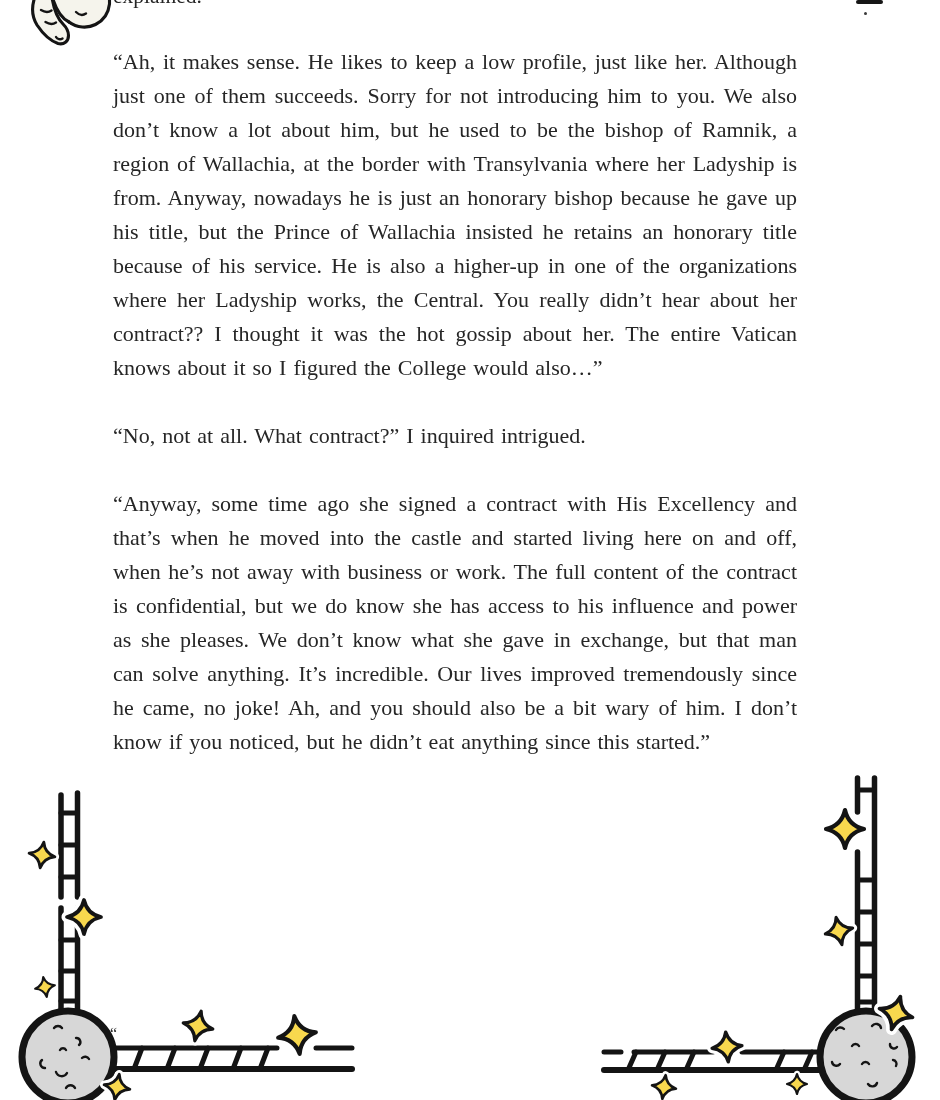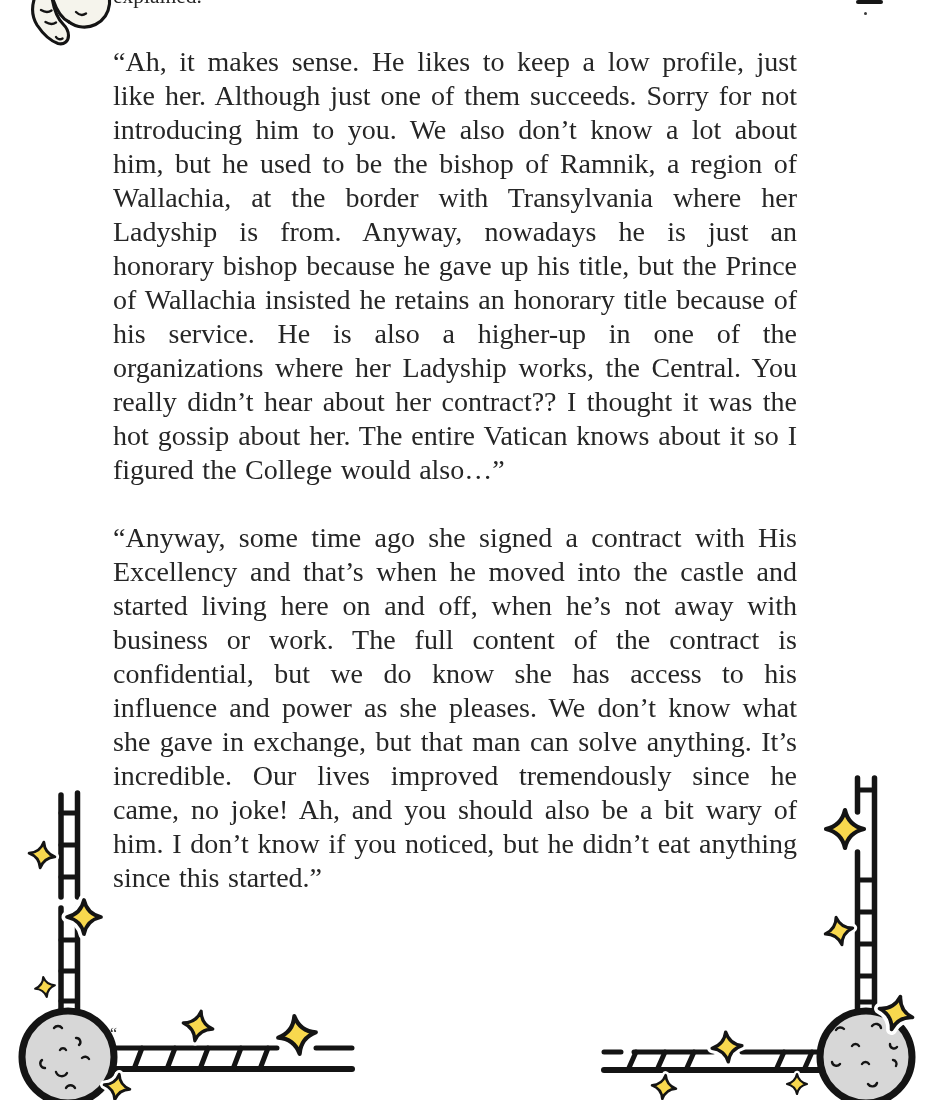--- a/index.html
+++ b/index.html
@@ -9,21 +9,21 @@
   }
   .cut-line{
     position:absolute;left:113px;top:-21px;width:684px;
     font-size:21.5px;line-height:34px;color:var(--text-ink,#262626);
   }
   .hand-svg{position:absolute;left:6px;top:0;}
   .frag-a{position:absolute;left:856px;top:0;width:27px;height:4px;background:#161616;border-radius:2px;}
   .frag-b{position:absolute;left:864px;top:12px;width:3px;height:3px;background:#3a3a3a;border-radius:50%;}
   .text-block{
     position:absolute;left:113px;top:45px;width:684px;z-index:2;
-    font-size:28px;line-height:34px;color:var(--text-ink,#262626);
+    font-size:22px;line-height:34px;color:var(--text-ink,#262626);
     text-align:justify;text-justify:inter-word;word-spacing:1.5px;
   }
   .text-block p{margin:0 0 34px 0;}
   .stray-quote{
     position:absolute;left:110px;top:1026px;z-index:3;
     font-size:16px;line-height:16px;color:#2e2e2e;
   }
   .decor{position:absolute;left:0;top:0;z-index:1;}
 </style>
 </head>
@@ -45,20 +45,21 @@
       <path d="M50,37 a4.5,4.5 0 0 0 6.5,1.5"></path>
       <path d="M70,12 C73,15 77,15.5 80,13.5"></path>
     </g>
   </svg>
 
   <div class="frag-a"></div>
   <div class="frag-b"></div>
 
   <main class="text-block">
     <p>“Ah, it makes sense. He likes to keep a low profile, just like her. Although just one of them succeeds. Sorry for not introducing him to you. We also don’t know a lot about him, but he used to be the bishop of Ramnik, a region of Wallachia, at the border with Transylvania where her Ladyship is from. Anyway, nowadays he is just an honorary bishop because he gave up his title, but the Prince of Wallachia insisted he retains an honorary title because of his service. He is also a higher-up in one of the organizations where her Ladyship works, the Central. You really didn’t hear about her contract?? I thought it was the hot gossip about her. The entire Vatican knows about it so I figured the College would also…”</p>
+    <p>“No, not at all. What contract?” I inquired intrigued.</p>
     <p>“Anyway, some time ago she signed a contract with His Excellency and that’s when he moved into the castle and started living here on and off, when he’s not away with business or work. The full content of the contract is confidential, but we do know she has access to his influence and power as she pleases. We don’t know what she gave in exchange, but that man can solve anything. It’s incredible. Our lives improved tremendously since he came, no joke! Ah, and you should also be a bit wary of him. I don’t know if you noticed, but he didn’t eat anything since this started.”</p>
   </main>
 
   <div class="stray-quote">“</div>
 
   <svg class="decor" width="940" height="1100" viewBox="0 0 940 1100" aria-hidden="true">
     <defs>
       <g id="spark4">
         <path d="M0,-20 Q3.6,-3.6 20,0 Q3.6,3.6 0,20 Q-3.6,3.6 -20,0 Q-3.6,-3.6 0,-20 Z" fill="#ffffff" stroke="#ffffff" stroke-width="13" stroke-linejoin="round"></path>
         <path d="M0,-20 Q3.6,-3.6 20,0 Q3.6,3.6 0,20 Q-3.6,3.6 -20,0 Q-3.6,-3.6 0,-20 Z" fill="var(--star-yellow,#F8D84E)" stroke="var(--ink,#141414)" stroke-width="4.4" stroke-linejoin="round"></path>

